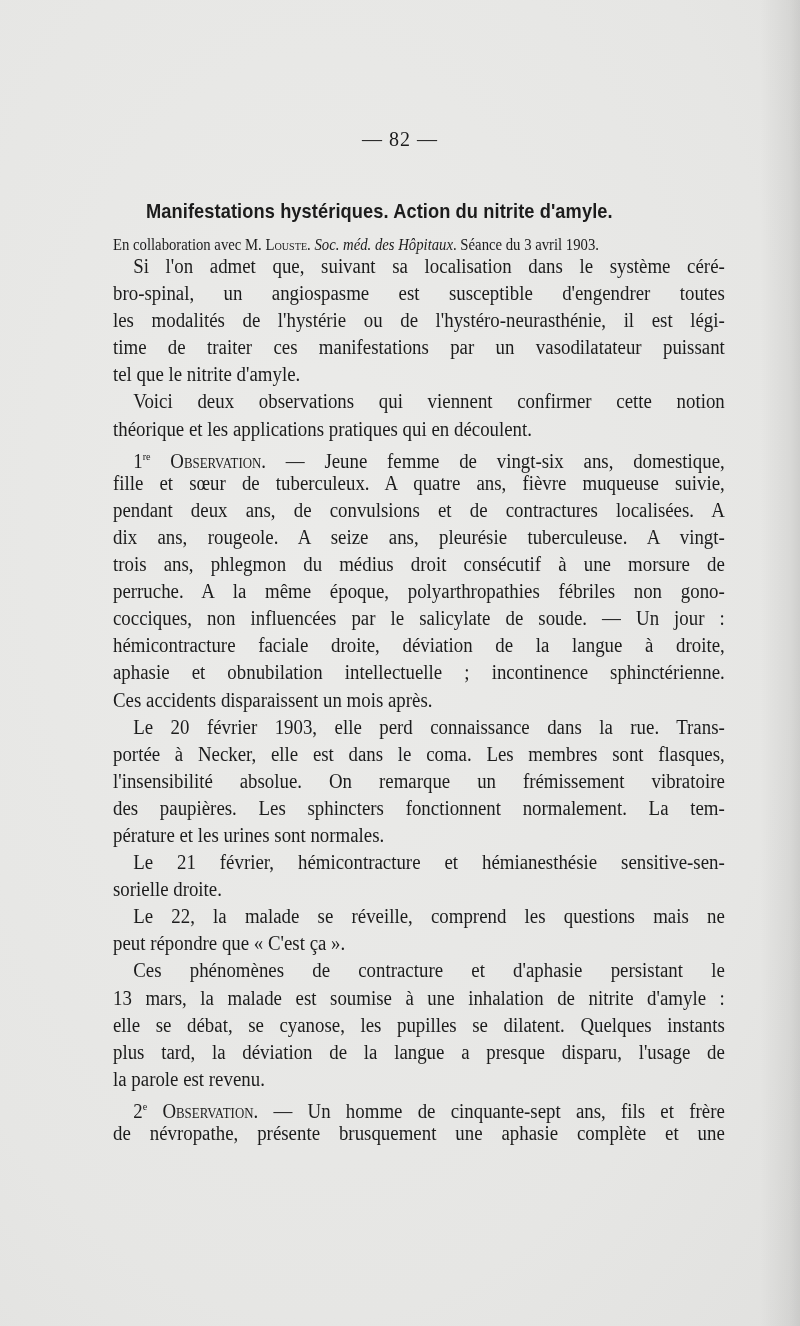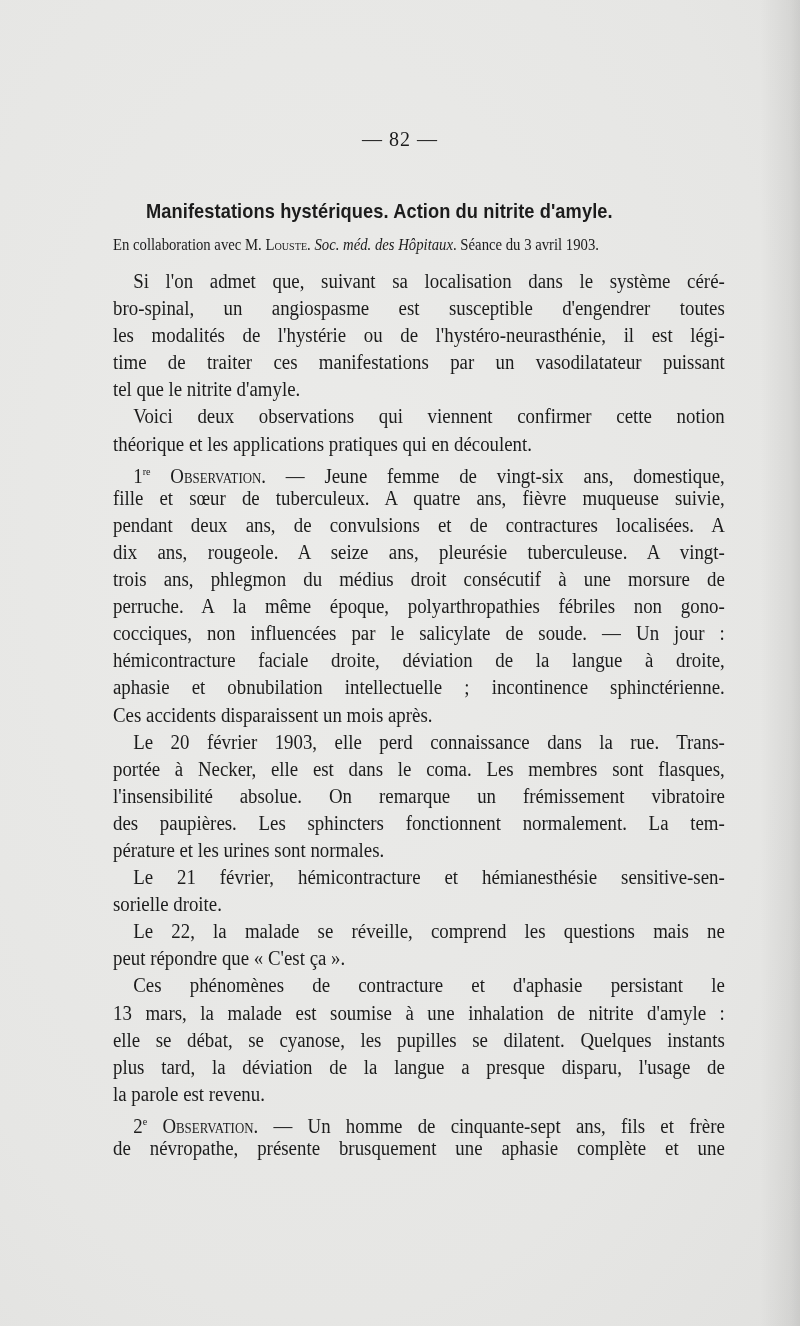--- a/index.html
+++ b/index.html
@@ -55,21 +55,21 @@
       transform-origin: left top;
     }
     .byline .sc {
       font-variant: small-caps;
     }
     .byline .it {
       font-style: italic;
     }
     .body-text {
       position: absolute;
-      top: 268px;
+      top: 253px;
       left: 113px;
       width: 612px;
       font-size: 20.5px;
       line-height: 27.1px;
     }
     .line {
       display: block;
       white-space: nowrap;
       text-align: justify;
       text-align-last: justify;

